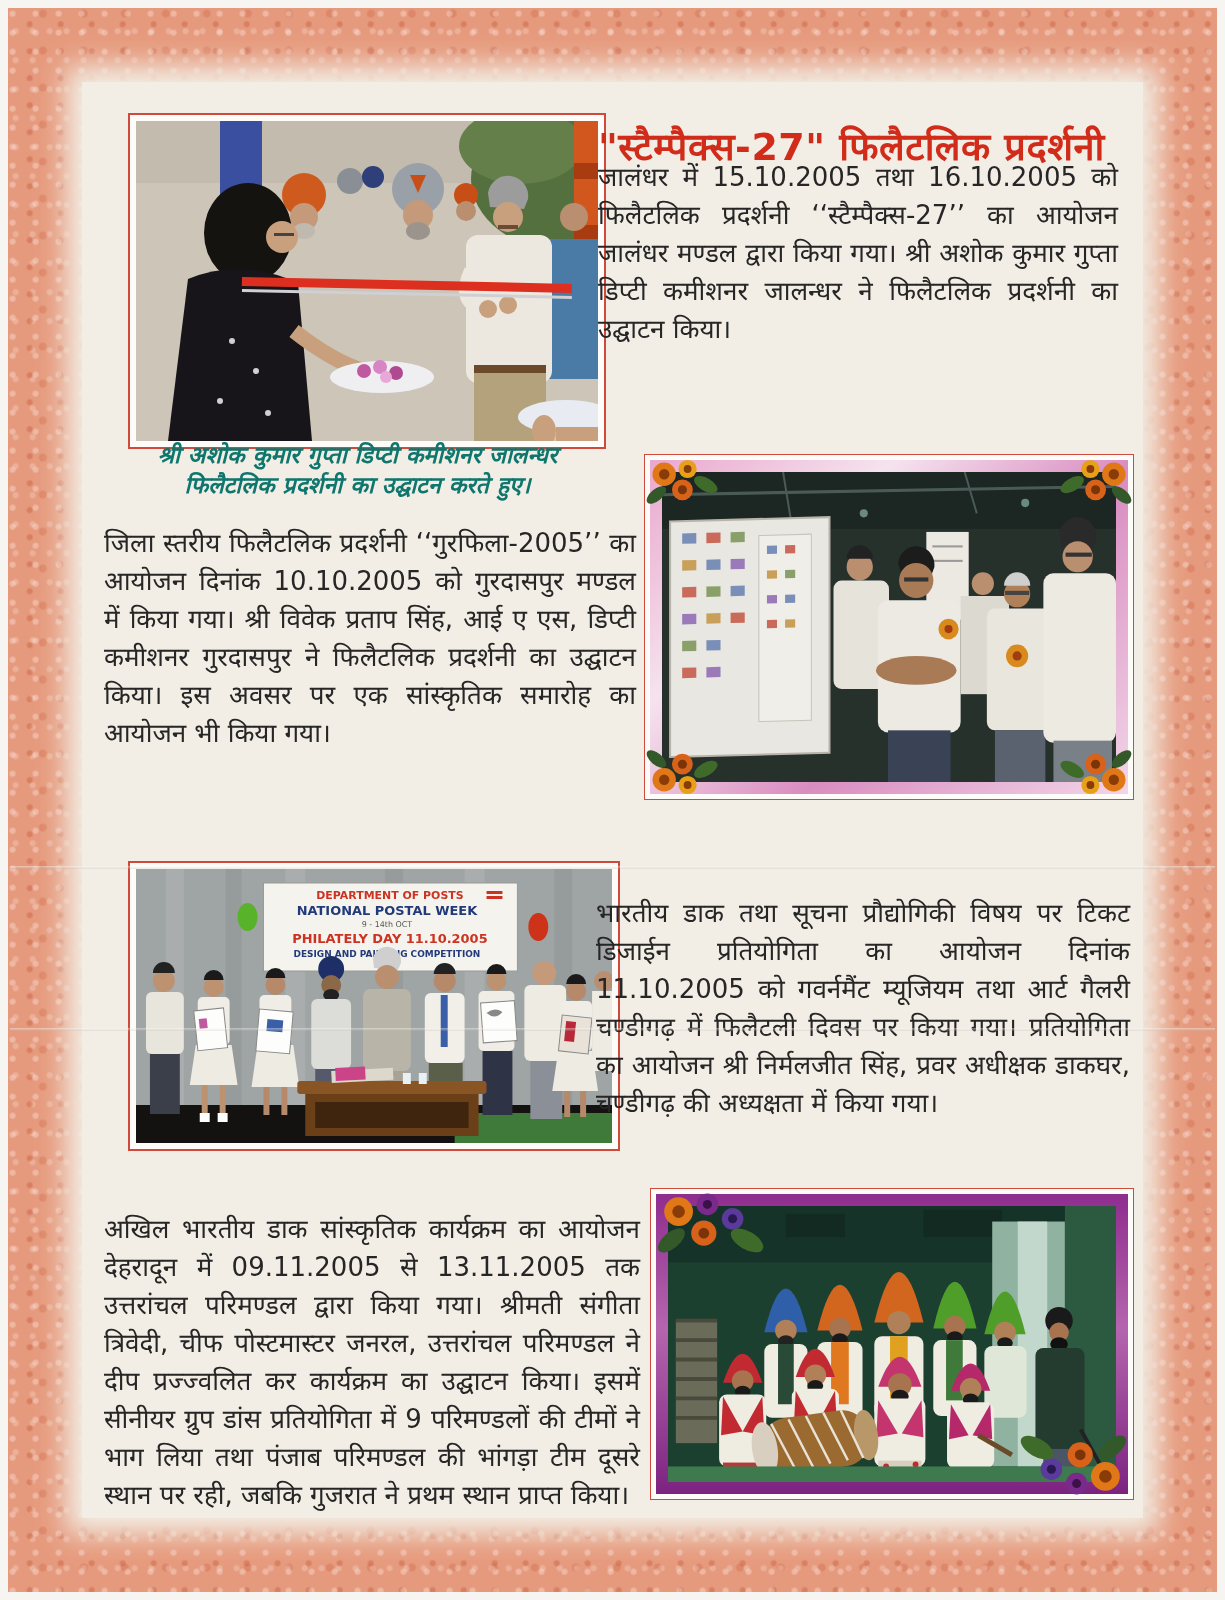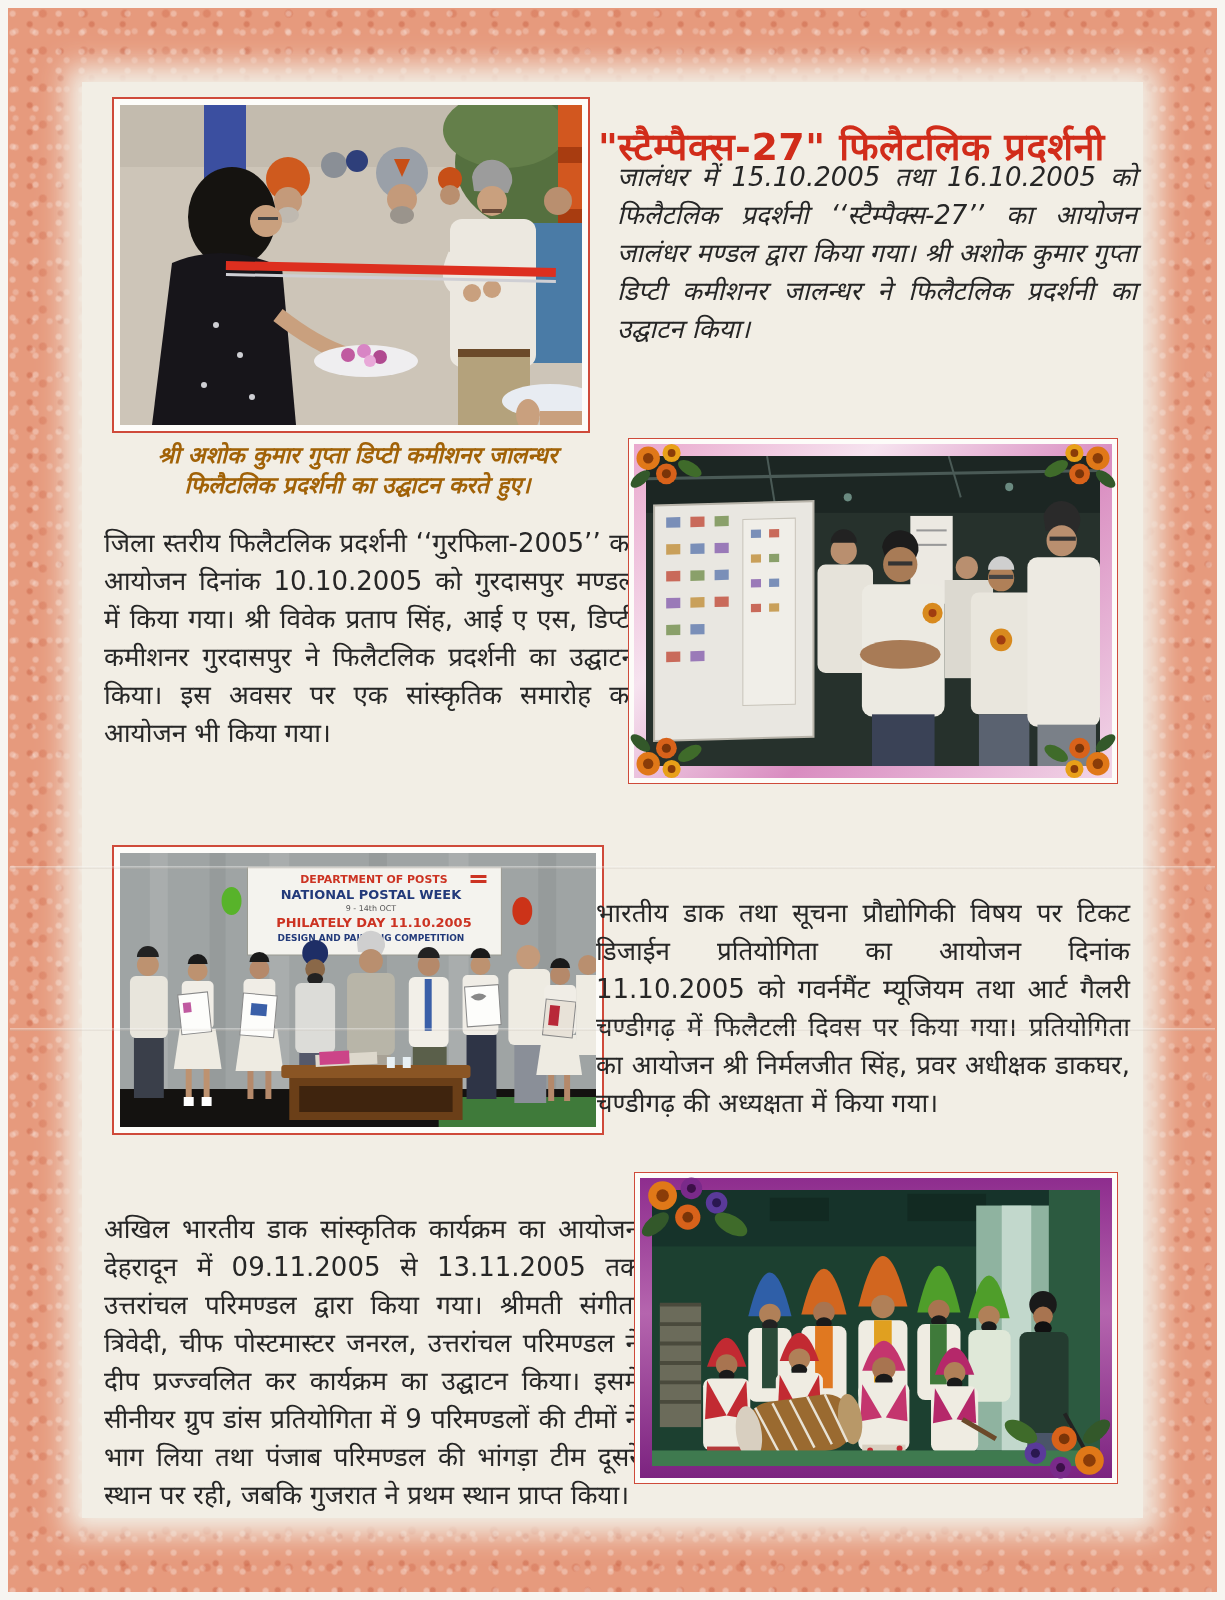--- a/index.html
+++ b/index.html
@@ -30,35 +30,35 @@
 
   .page-title{
     position:absolute;left:598px;top:94px;width:524px;
     color:#d12c1a;font-size:38px;font-weight:700;white-space:nowrap;
     letter-spacing:.5px;
   }
   .para{
     position:absolute;color:#262626;font-size:26px;line-height:38px;
     text-align:justify;margin:0;
   }
-  .p1{left:617px;top:158px;width:520px;font-style:italic;}
+  .p1{left:598px;top:158px;width:520px;}
   .p2{left:104px;top:524px;width:532px;}
   .p3{left:596px;top:894px;width:534px;}
   .p4{left:104px;top:1210px;width:536px;}
 
   .caption{
-    position:absolute;color:#a16207;font-size:23px;line-height:30px;
+    position:absolute;color:#0f766e;font-size:23px;line-height:30px;
     font-weight:700;font-style:italic;text-align:center;margin:0;
   }
   .c1{left:125px;top:440px;width:465px;}
   .c2{left:598px;top:792px;width:528px;}
   .c3{left:122px;top:1140px;width:472px;}
   .c4{left:634px;top:1488px;width:484px;}
 
-  figure.photo{position:absolute;margin:0;box-sizing:border-box;}
+  figure.photo{position:absolute;margin:16px;box-sizing:border-box;}
   .simple-frame{border:2px solid #cf4a3a;background:#fdfcf9;padding:6px;}
   .f1{left:112px;top:97px;width:478px;height:336px;}
   .f3{left:112px;top:845px;width:492px;height:290px;}
   .fancy-frame{border:1px solid #cf4a3a;background:#fdfcf9;padding:5px;}
   .f2{left:628px;top:438px;width:490px;height:346px;}
   .f4{left:634px;top:1172px;width:484px;height:312px;}
   .frame-pink{position:relative;width:100%;height:100%;box-sizing:border-box;padding:12px;
     background:linear-gradient(135deg,#e9a8cd 0%,#f6e3ef 30%,#d98cc0 60%,#f2d6e8 100%);}
   .frame-purple{position:relative;width:100%;height:100%;box-sizing:border-box;padding:12px;
     background:linear-gradient(180deg,#8e2d8e 0%,#b565ae 45%,#7c2380 100%);}

